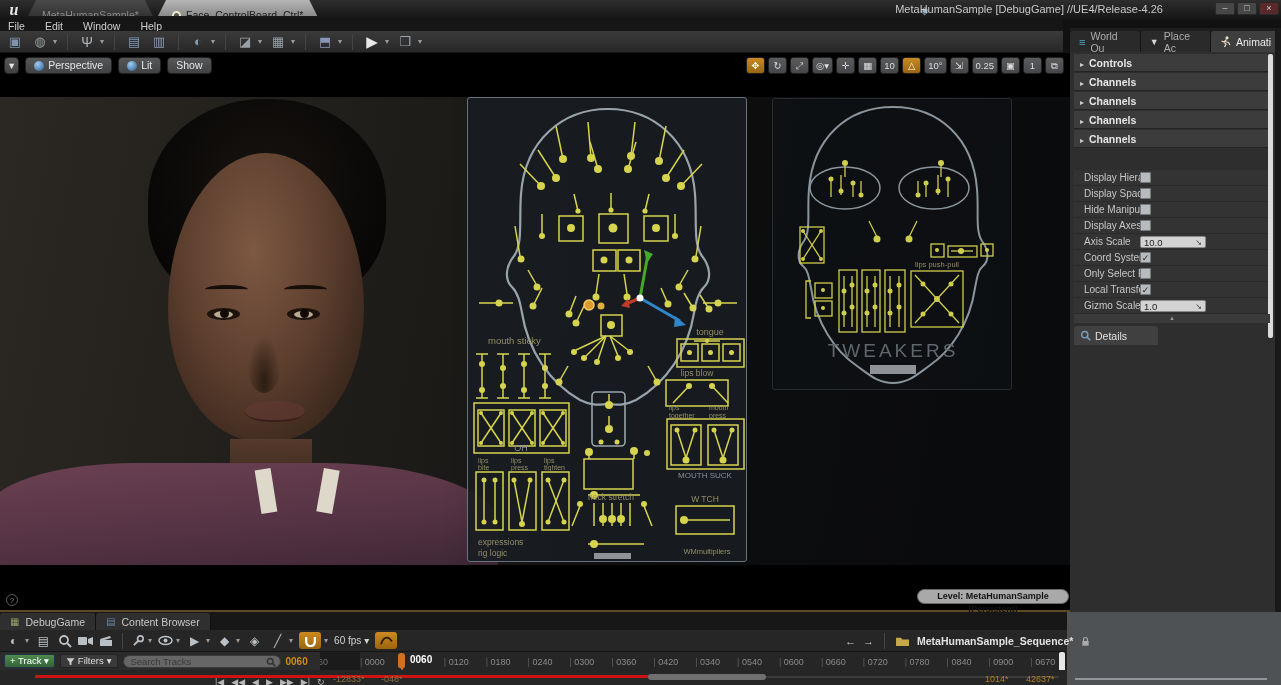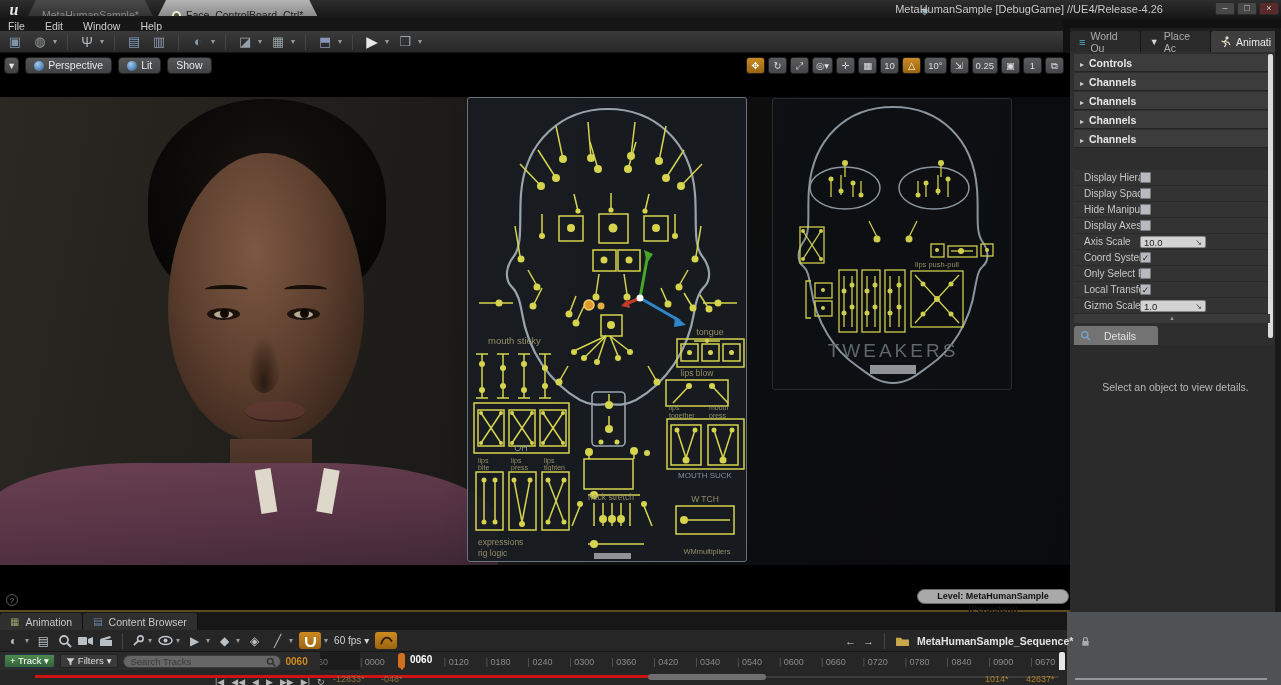--- a/index.html
+++ b/index.html
@@ -89,22 +89,22 @@
            display:flex;align-items:center;font-size:10px;color:#c8c8c8}
   .proprow .pl{width:66px;padding-left:10px;overflow:hidden;white-space:nowrap;flex:0 0 66px}
   .cb{width:11px;height:11px;background:#b7bbbf;border:1px solid #76797c;border-radius:1px;
       color:#1e1e1e;font-size:9px;line-height:10px;text-align:center}
   .spin{width:66px;height:12px;background:#d3d3d3;border:1px solid #8a8a8a;border-radius:2px;color:#222;
         font-size:9.5px;line-height:11px;padding:0 3px;display:flex;justify-content:space-between}
   .spin .dg{color:#444;font-size:8px}
   .sb-scroll{left:198px;top:26px;width:5px;height:284px;background:#dcdcdc;border-radius:2px}
   .expander{left:4px;top:286px;width:196px;height:9px;background:#3a3a3a;text-align:center;
             color:#999;font-size:6px;line-height:8px}
-  .details-tab{left:4px;top:298px;width:84px;height:19px;background:#737373;border-radius:3px 3px 0 0;
-               display:flex;align-items:center;gap:13px;padding-left:6px;font-size:10.5px;color:#e0e0e0}
+  .details-tab{left:4px;top:298px;width:84px;height:19px;background:#404040;border-radius:3px 3px 0 0;
+               display:flex;align-items:center;gap:4px;padding-left:6px;font-size:10.5px;color:#e0e0e0}
   .details-body{left:0;top:317px;width:211px;height:267px;background:#2b2b2b}
   .details-msg{width:100%;text-align:center;margin-top:36px;color:#b8b8b8;font-size:10.5px}
   .sb-edge{left:205px;top:0;width:6px;height:584px;background:#191919}
 
   
   .bottombar{left:0;top:612px;width:1281px;height:73px;background:#1f1f1f}
   .gray-corner{left:1067px;top:0;width:214px;height:73px;background:#4f5255}
   .gray-line{left:1075px;top:66px;width:192px;height:2px;background:#93969a}
   .seq-tabs{left:0;top:0;width:1067px;height:18px;background:#171717;display:flex;align-items:flex-end}
   .seq-tab{height:17px;padding:0 10px;display:flex;align-items:center;gap:6px;font-size:10.5px;
@@ -680,34 +680,31 @@
     <div class="abs sb-scroll"></div>
     <div class="abs expander">▲</div>
 
     <div class="abs details-tab">
       <svg class="ficon" width="11" height="11" viewBox="0 0 14 14">
         <circle cx="6" cy="6" r="4" fill="none" stroke="#7aa0c0" stroke-width="1.8"></circle>
         <line x1="9" y1="9" x2="13" y2="13" stroke="#7aa0c0" stroke-width="2"></line>
       </svg>
       <span>Details</span>
     </div>
-    <div class="abs details-body">
-      <div class="details-msg">Select an object to view details.</div>
-    </div>
     <div class="abs sb-edge"></div>
   </div>
 
   <div class="abs bottombar">
     <div class="abs gray-corner"></div>
     <div class="abs gray-line"></div>
 
     <div class="abs seq-tabs">
       <div class="seq-tab">
         <span style="color:#9aa06a;font-size:10px">▦</span>
-        <span>Animation</span>
+        <span>DebugGame</span>
       </div>
       <div class="seq-tab">
         <span style="color:#6a88a6;font-size:10px">▤</span>
         <span>Content Browser</span>
       </div>
     </div>
 
     <div class="abs seq-toolbar">
       <span class="sqico">◐</span>
         <span class="car">▾</span>

